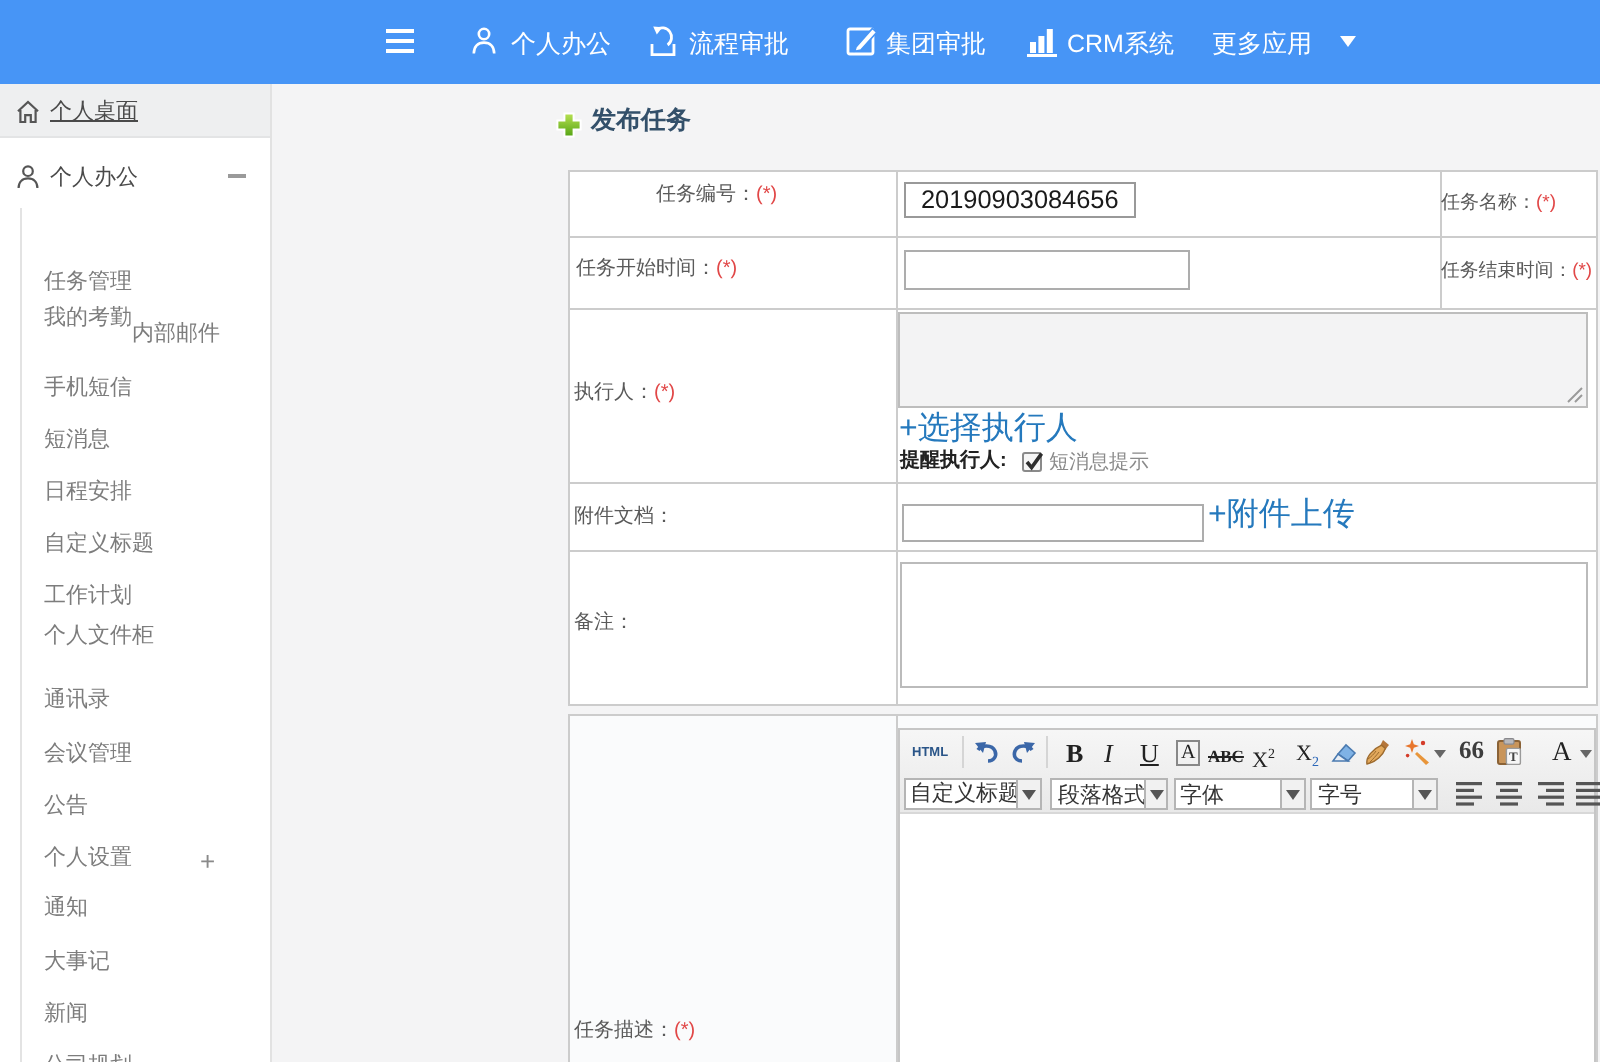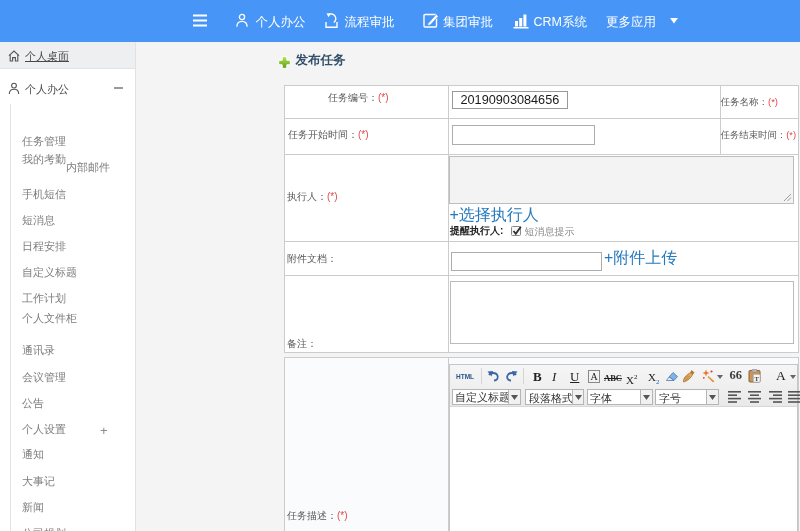--- a/index.html
+++ b/index.html
@@ -138,21 +138,21 @@
     <svg style="position:absolute;left:0.5px;top:-2px;" width="10" height="11" viewBox="0 0 10 11">
         <path d="M1.5 6 L3.8 8.8 L8.8 1.8" fill="none" stroke="#2e2e2e" stroke-width="1.8"></path>
       </svg>
   </div>
   <div class="abs" style="left:524.5px;top:226px;font-size:10px;line-height:12px;color:#8a8a8a;white-space:nowrap;">短消息提示</div>
 
   <div class="lbl" style="left:287px;top:252.5px;">附件文档：</div>
   <div class="abs" style="left:450.5px;top:251.5px;width:151.5px;height:19px;background:#fff;border:1px solid #adadad;"></div>
   <div class="lnk" style="left:604px;top:252px;">+附件上传</div>
 
-  <div class="lbl" style="left:287px;top:306px;margin-top:32px;">备注：</div>
+  <div class="lbl" style="left:287px;top:306px;">备注：</div>
   <div class="abs" style="left:450px;top:280.5px;width:343.5px;height:63.5px;background:#fff;border:1px solid #bbb;"></div>
 
   <div class="abs" style="left:283.5px;top:356.5px;width:515px;height:175px;background:#fafbfc;"></div>
   <div class="hline" style="left:283.5px;top:356.5px;width:514.5px;"></div>
   <div class="vline" style="left:283.5px;top:356.5px;height:175px;"></div>
   <div class="vline" style="left:447.5px;top:356.5px;height:175px;"></div>
   <div class="vline" style="left:797.5px;top:356.5px;height:175px;"></div>
   <div class="lbl" style="left:287px;top:510px;">任务描述：<span class="req">(*)</span></div>
 
   <div class="abs" style="left:448.5px;top:363.5px;width:349.5px;height:168px;border:1px solid #c6c6c6;border-bottom:none;background:#ffffff;">

